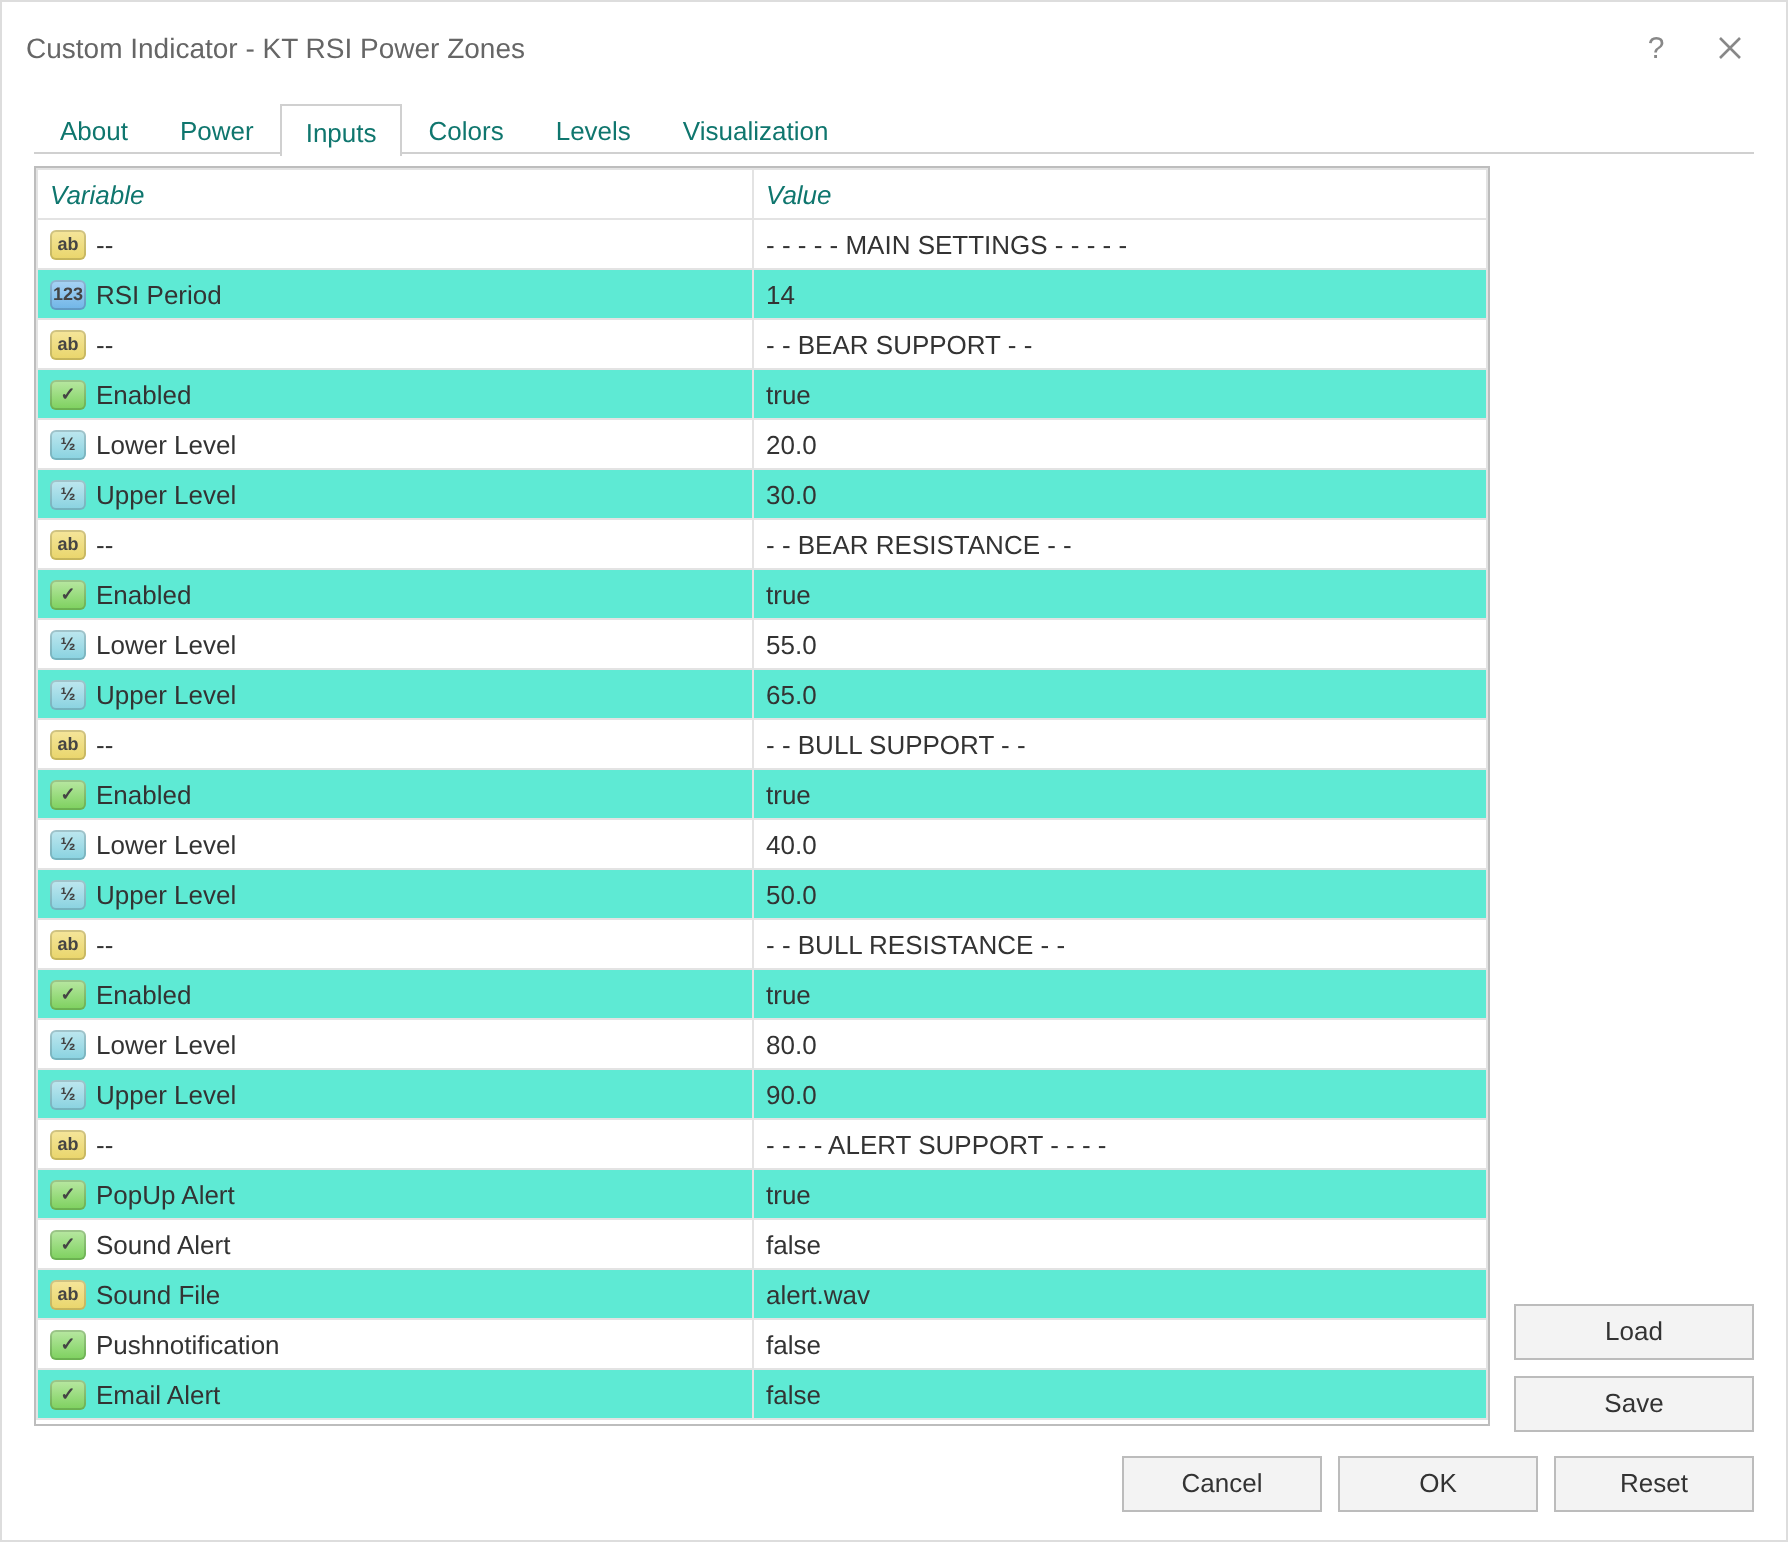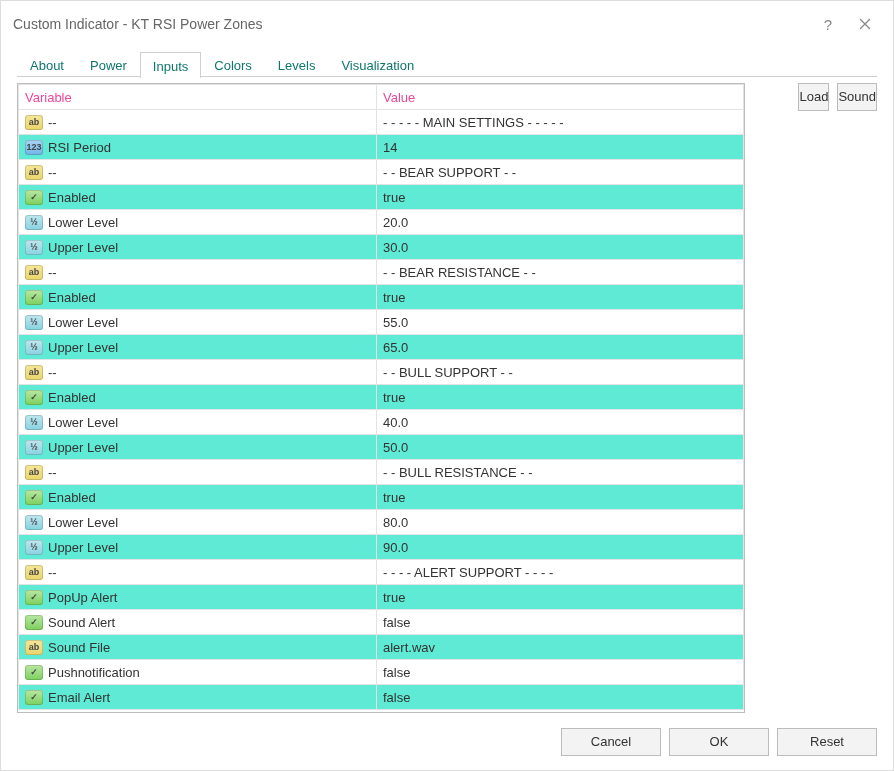--- a/index.html
+++ b/index.html
@@ -67,21 +67,21 @@
   .grid th, .grid td {
     border: 1px solid #e3e3e3;
     padding: 3px 6px;
     text-align: left;
     font-weight: normal;
     height: 25px;
     vertical-align: middle;
     white-space: nowrap;
     overflow: hidden;
   }
-  .grid th { background: #fff; color: #ec4899; font-size: 13px; }
+  .grid th { background: #fff; color: #0f766e; font-size: 13px; font-style: italic; }
   .grid .col-var { width: 358px; }
   .grid .col-val { width: auto; }
   .grid tbody tr.even td { background: #5eead4; }
   .grid tbody tr.odd td { background: #fff; }
   .varcell { display: flex; align-items: center; gap: 5px; }
   .type-icon {
     width: 18px; height: 15px;
     border-radius: 3px;
     display: inline-flex;
     align-items: center;
@@ -92,21 +92,21 @@
     flex-shrink: 0;
     box-shadow: inset 0 0 0 1px rgba(0,0,0,.15);
   }
   .ic-string { background: linear-gradient(#f5e69c,#e9d56a); }
   .ic-int    { background: linear-gradient(#a9d4f5,#6fb5e7); }
   .ic-bool   { background: linear-gradient(#b9e8a3,#7cd05d); }
   .ic-double { background: linear-gradient(#bfe7ef,#88d2e0); }
   .side {
     width: 120px;
     display: flex;
-    flex-direction: row;
+    flex-direction: column;
     justify-content: flex-end;
     gap: 8px;
     padding-bottom: 2px;
   }
   .btn {
     height: 28px;
     border: 1px solid #bcbcbc;
     background: #f3f3f3;
     text-align: center;
     line-height: 26px;
@@ -375,21 +375,21 @@
                   </div>
                 </td>
                 <td>false</td>
               </tr>
             </tbody>
         </table>
       </div>
 
       <div class="side">
         <div class="btn">Load</div>
-        <div class="btn">Sound</div>
+        <div class="btn">Save</div>
       </div>
     </div>
 
     <div class="footer">
       <div class="btn">Cancel</div>
       <div class="btn">OK</div>
       <div class="btn">Reset</div>
     </div>
   </div>
 </div>

